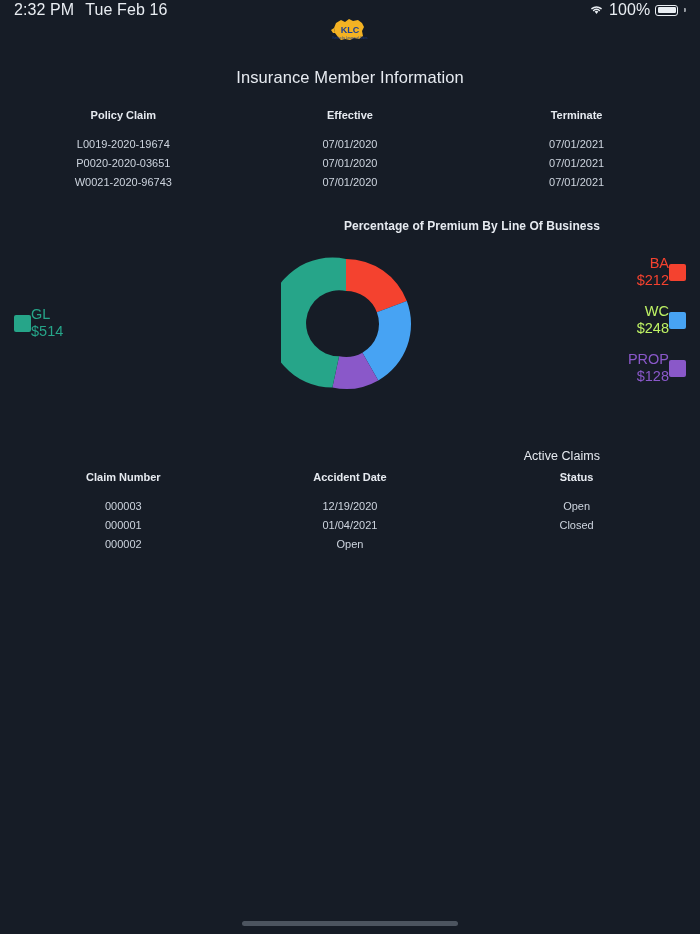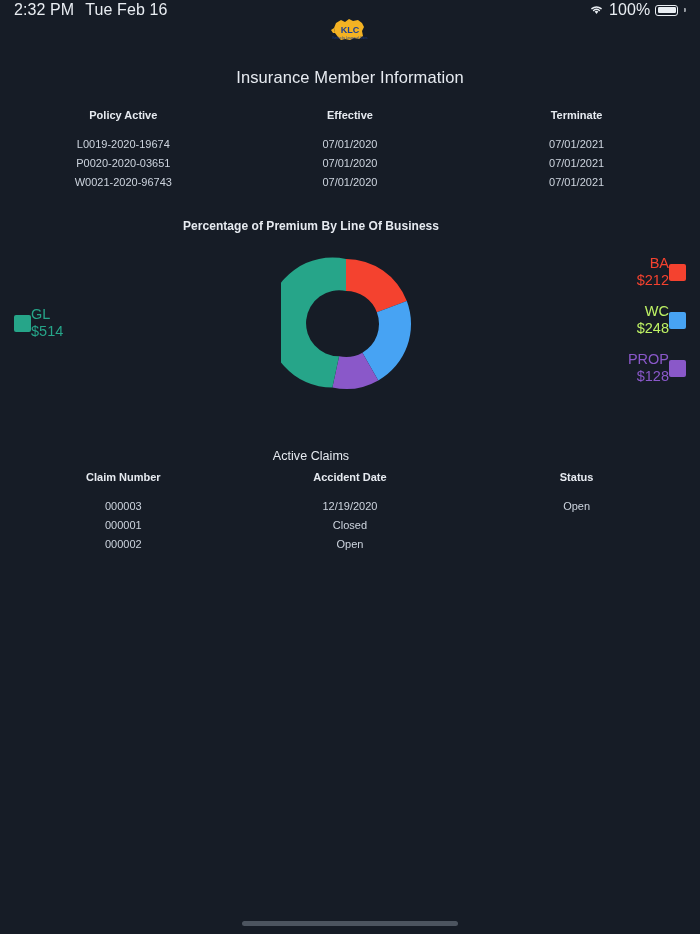--- a/index.html
+++ b/index.html
@@ -63,22 +63,22 @@
   
   .page-title {
     position: absolute; top: 68px; left: 0; width: 700px;
     text-align: center;
     color: #e6eaf0;
     font-size: 16.5px;
     font-weight: 400;
     letter-spacing: 0.1px;
   }
   .section-title {
-    position: absolute; left: 13px; width: 596px;
-    text-align: center;
+    position: absolute; left: 4px; width: 596px;
+    text-align: right;
     color: #e6eaf0;
     font-size: 12px;
     font-weight: 700;
     letter-spacing: 0.05px;
   }
   .section-title.premium { top: 219px; }
   .section-title.claims  { top: 449px; font-weight: 400; font-size: 12.5px; }
 
   
   .table {
@@ -187,21 +187,21 @@
         <text x="22" y="15.5" font-family="Liberation Sans, sans-serif" font-size="9" font-weight="bold" fill="#1C3F94" text-anchor="middle">KLC</text>
         <text x="22" y="21.5" font-family="Liberation Sans, sans-serif" font-size="3" fill="#1C3F94" text-anchor="middle">Kentucky League of Cities</text>
       </svg>
     </span>
   </div>
 
   <div class="page-title">Insurance Member Information</div>
 
   <div class="table policies">
     <div class="trow thead">
-      <span class="tcell col-1">Policy Active</span>
+      <span class="tcell col-1">Policy Claim</span>
       <span class="tcell col-2">Effective</span>
       <span class="tcell col-3">Terminate</span>
     </div>
     <div class="tbody">
       <div class="trow">
         <span class="tcell col-1">L0019-2020-19674</span>
         <span class="tcell col-2">07/01/2020</span>
         <span class="tcell col-3">07/01/2021</span>
       </div>
       <div class="trow">
@@ -276,20 +276,21 @@
       <span class="tcell col-3">Status</span>
     </div>
     <div class="tbody">
       <div class="trow">
         <span class="tcell col-1 link">000003</span>
         <span class="tcell col-2">12/19/2020</span>
         <span class="tcell col-3">Open</span>
       </div>
       <div class="trow">
         <span class="tcell col-1">000001</span>
+        <span class="tcell col-2">01/04/2021</span>
         <span class="tcell col-3">Closed</span>
       </div>
       <div class="trow">
         <span class="tcell col-1 link">000002</span>
         <span class="tcell col-3">Open</span>
       </div>
     </div>
   </div>
 
   <div class="home-indicator"></div>

